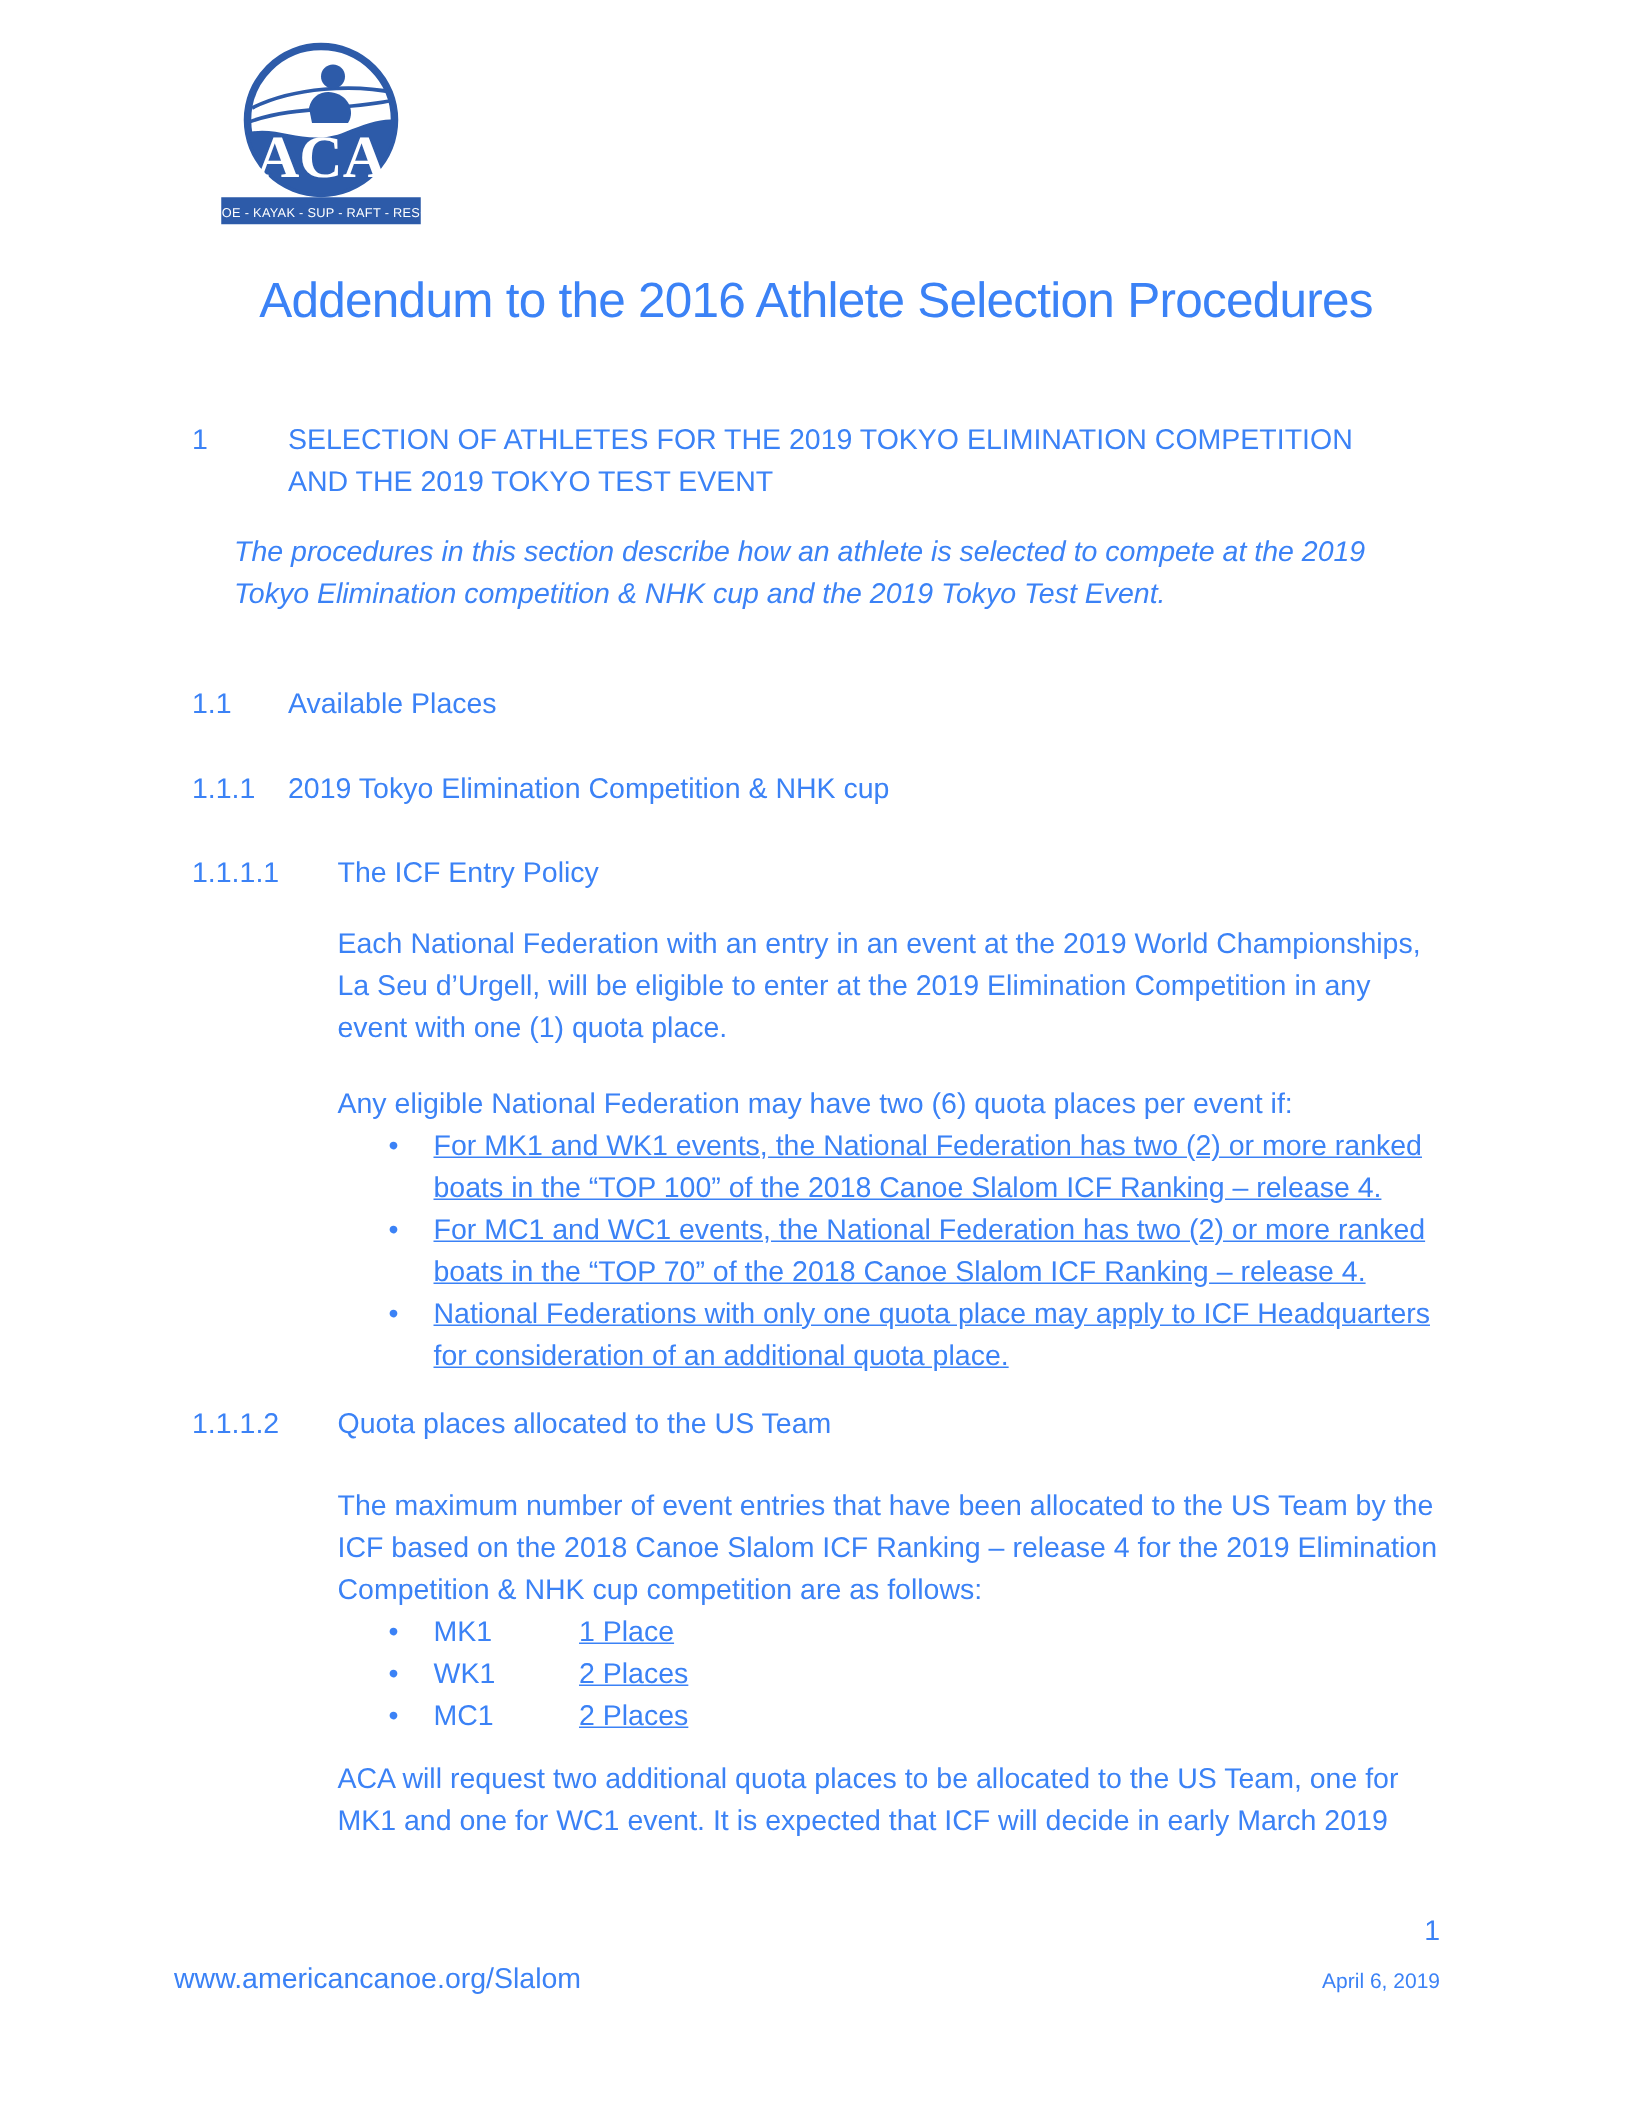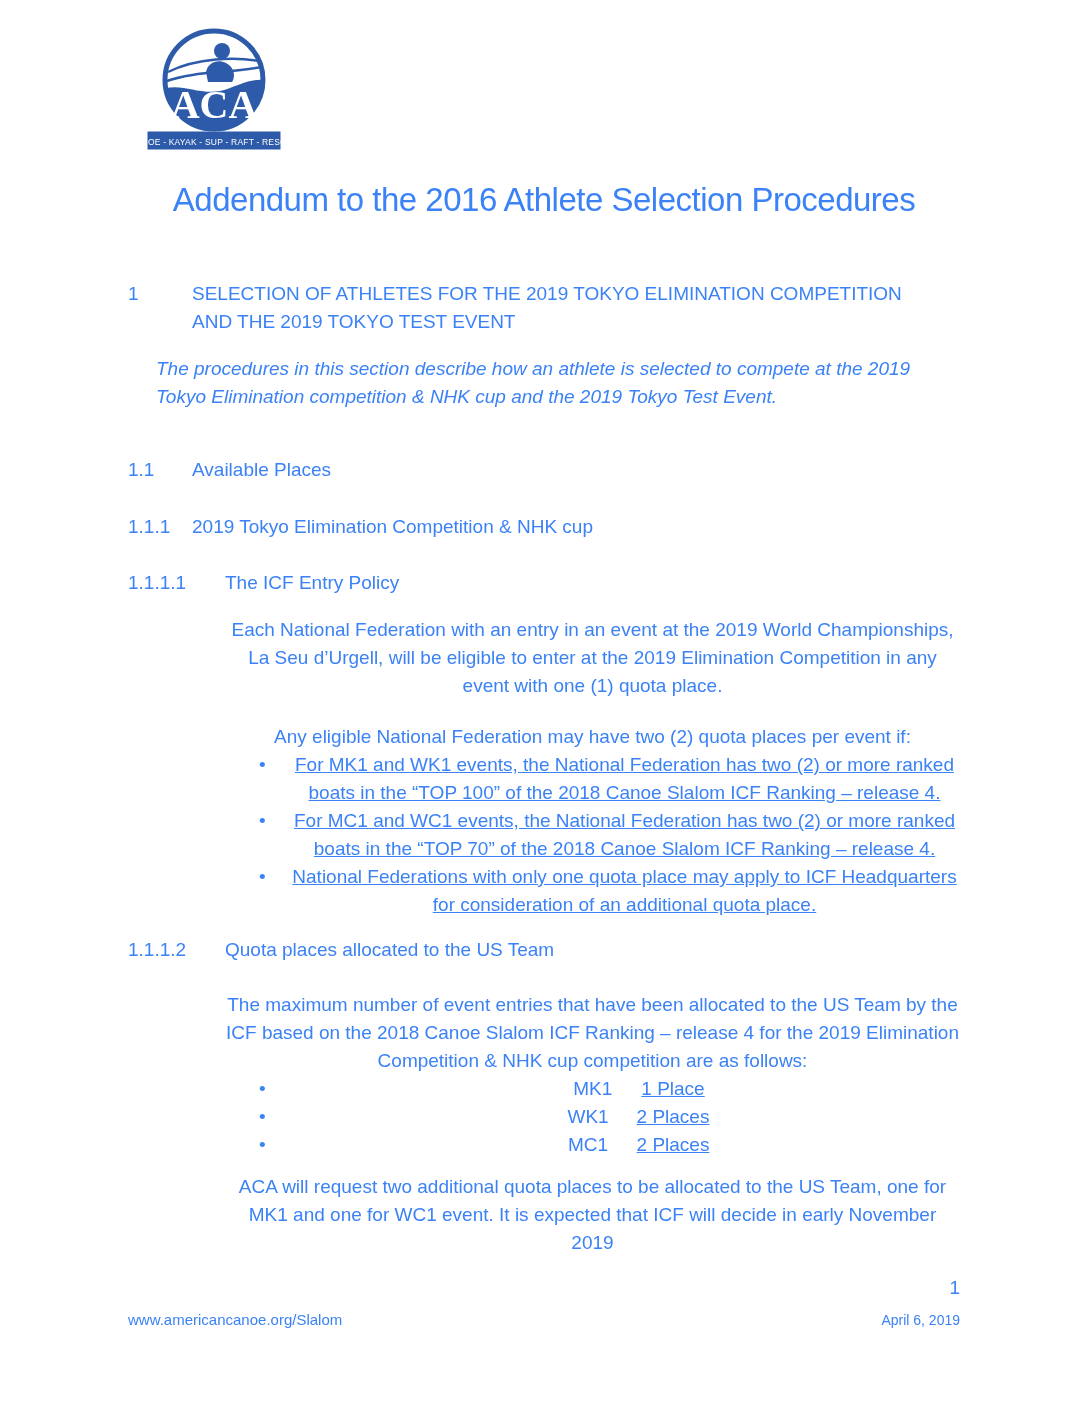--- a/index.html
+++ b/index.html
@@ -26,21 +26,21 @@
     margin:0;
   }
 
   .h-row{display:flex;align-items:flex-start;}
   .h-num{flex:0 0 64px;}
   .h-row.deep .h-num{flex:0 0 97px;}
   .h-text{flex:1 1 auto;}
   .h-text.caps{max-width:745px;}
 
   .indent1{margin-left:28px;max-width:768px;font-style:italic;}
-  .indent2{margin-left:97px;max-width:735px;text-align:center;}
+  .indent2{margin-left:97px;max-width:735px;}
 
   .mt-h1{margin-top:58px;}
   .mt-p1{margin-top:19px;}
   .mt-h11{margin-top:45px;}
   .mt-h111{margin-top:29px;}
   .mt-h1111{margin-top:28px;align-items:center;}
   .mt-p2{margin-top:19px;}
   .mt-p3{margin-top:23px;}
   .mt-h1112{margin-top:17px;}
   .mt-p4{margin-top:27px;}
@@ -52,21 +52,21 @@
   ul.bullets li{position:relative;padding-left:64px;max-width:700px;}
   ul.bullets li::before{
     content:"\2022";
     position:absolute;left:34px;top:0;
     font-size:19px;
   }
   ul.bullets.quota li{padding-left:64px;}
   .quota-event{display:inline-block;width:97px;}
 
   
-  .footer-url{position:absolute;left:128px;top:1306px;font-size:15px;line-height:28px;}
+  .footer-url{position:absolute;left:116px;top:1306px;font-size:19px;line-height:28px;}
   .footer-pagenum{position:absolute;right:128px;top:1274px;font-size:19px;line-height:28px;text-align:right;}
   .footer-date{position:absolute;right:128px;top:1306px;font-size:14px;line-height:28px;text-align:right;}
 </style>
 </head>
 <body>
 
 <div class="page">
 
   <div class="logo">
     <svg width="136" height="128" viewBox="0 0 136 128">
@@ -117,21 +117,21 @@
       <span class="h-text">2019 Tokyo Elimination Competition &amp; NHK cup</span>
     </div>
 
     <div class="h-row deep mt-h1111">
       <span class="h-num">1.1.1.1</span>
       <span class="h-text">The ICF Entry Policy</span>
     </div>
 
     <p class="indent2 mt-p2">Each National Federation with an entry in an event at the 2019 World Championships, La Seu d’Urgell, will be eligible to enter at the 2019 Elimination Competition in any event with one (1) quota place.</p>
 
-    <p class="indent2 mt-p3">Any eligible National Federation may have two (2) quota places per event if:</p>
+    <p class="indent2 mt-p3">Any eligible National Federation may have two (6) quota places per event if:</p>
 
     <div class="indent2">
       <ul class="bullets">
         <li>For MK1 and WK1 events, the National Federation has two (2) or more ranked boats in the “TOP 100” of the 2018 Canoe Slalom ICF Ranking – release 4.</li>
         <li>For MC1 and WC1 events, the National Federation has two (2) or more ranked boats in the “TOP 70” of the 2018 Canoe Slalom ICF Ranking – release 4.</li>
         <li>National Federations with only one quota place may apply to ICF Headquarters for consideration of an additional quota place.</li>
       </ul>
     </div>
 
     <div class="h-row deep mt-h1112">
@@ -148,21 +148,21 @@
         </li>
         <li>
           <span class="quota-event">WK1</span><span>2 Places</span>
         </li>
         <li>
           <span class="quota-event">MC1</span><span>2 Places</span>
         </li>
       </ul>
     </div>
 
-    <p class="indent2 mt-p5">ACA will request two additional quota places to be allocated to the US Team, one for MK1 and one for WC1 event. It is expected that ICF will decide in early November 2019</p>
+    <p class="indent2 mt-p5">ACA will request two additional quota places to be allocated to the US Team, one for MK1 and one for WC1 event. It is expected that ICF will decide in early March 2019</p>
 
   </div>
 
   <div class="footer-url">www.americancanoe.org/Slalom</div>
   <div class="footer-pagenum">1</div>
   <div class="footer-date">April 6, 2019</div>
 
 </div>
 
 </body></html>

